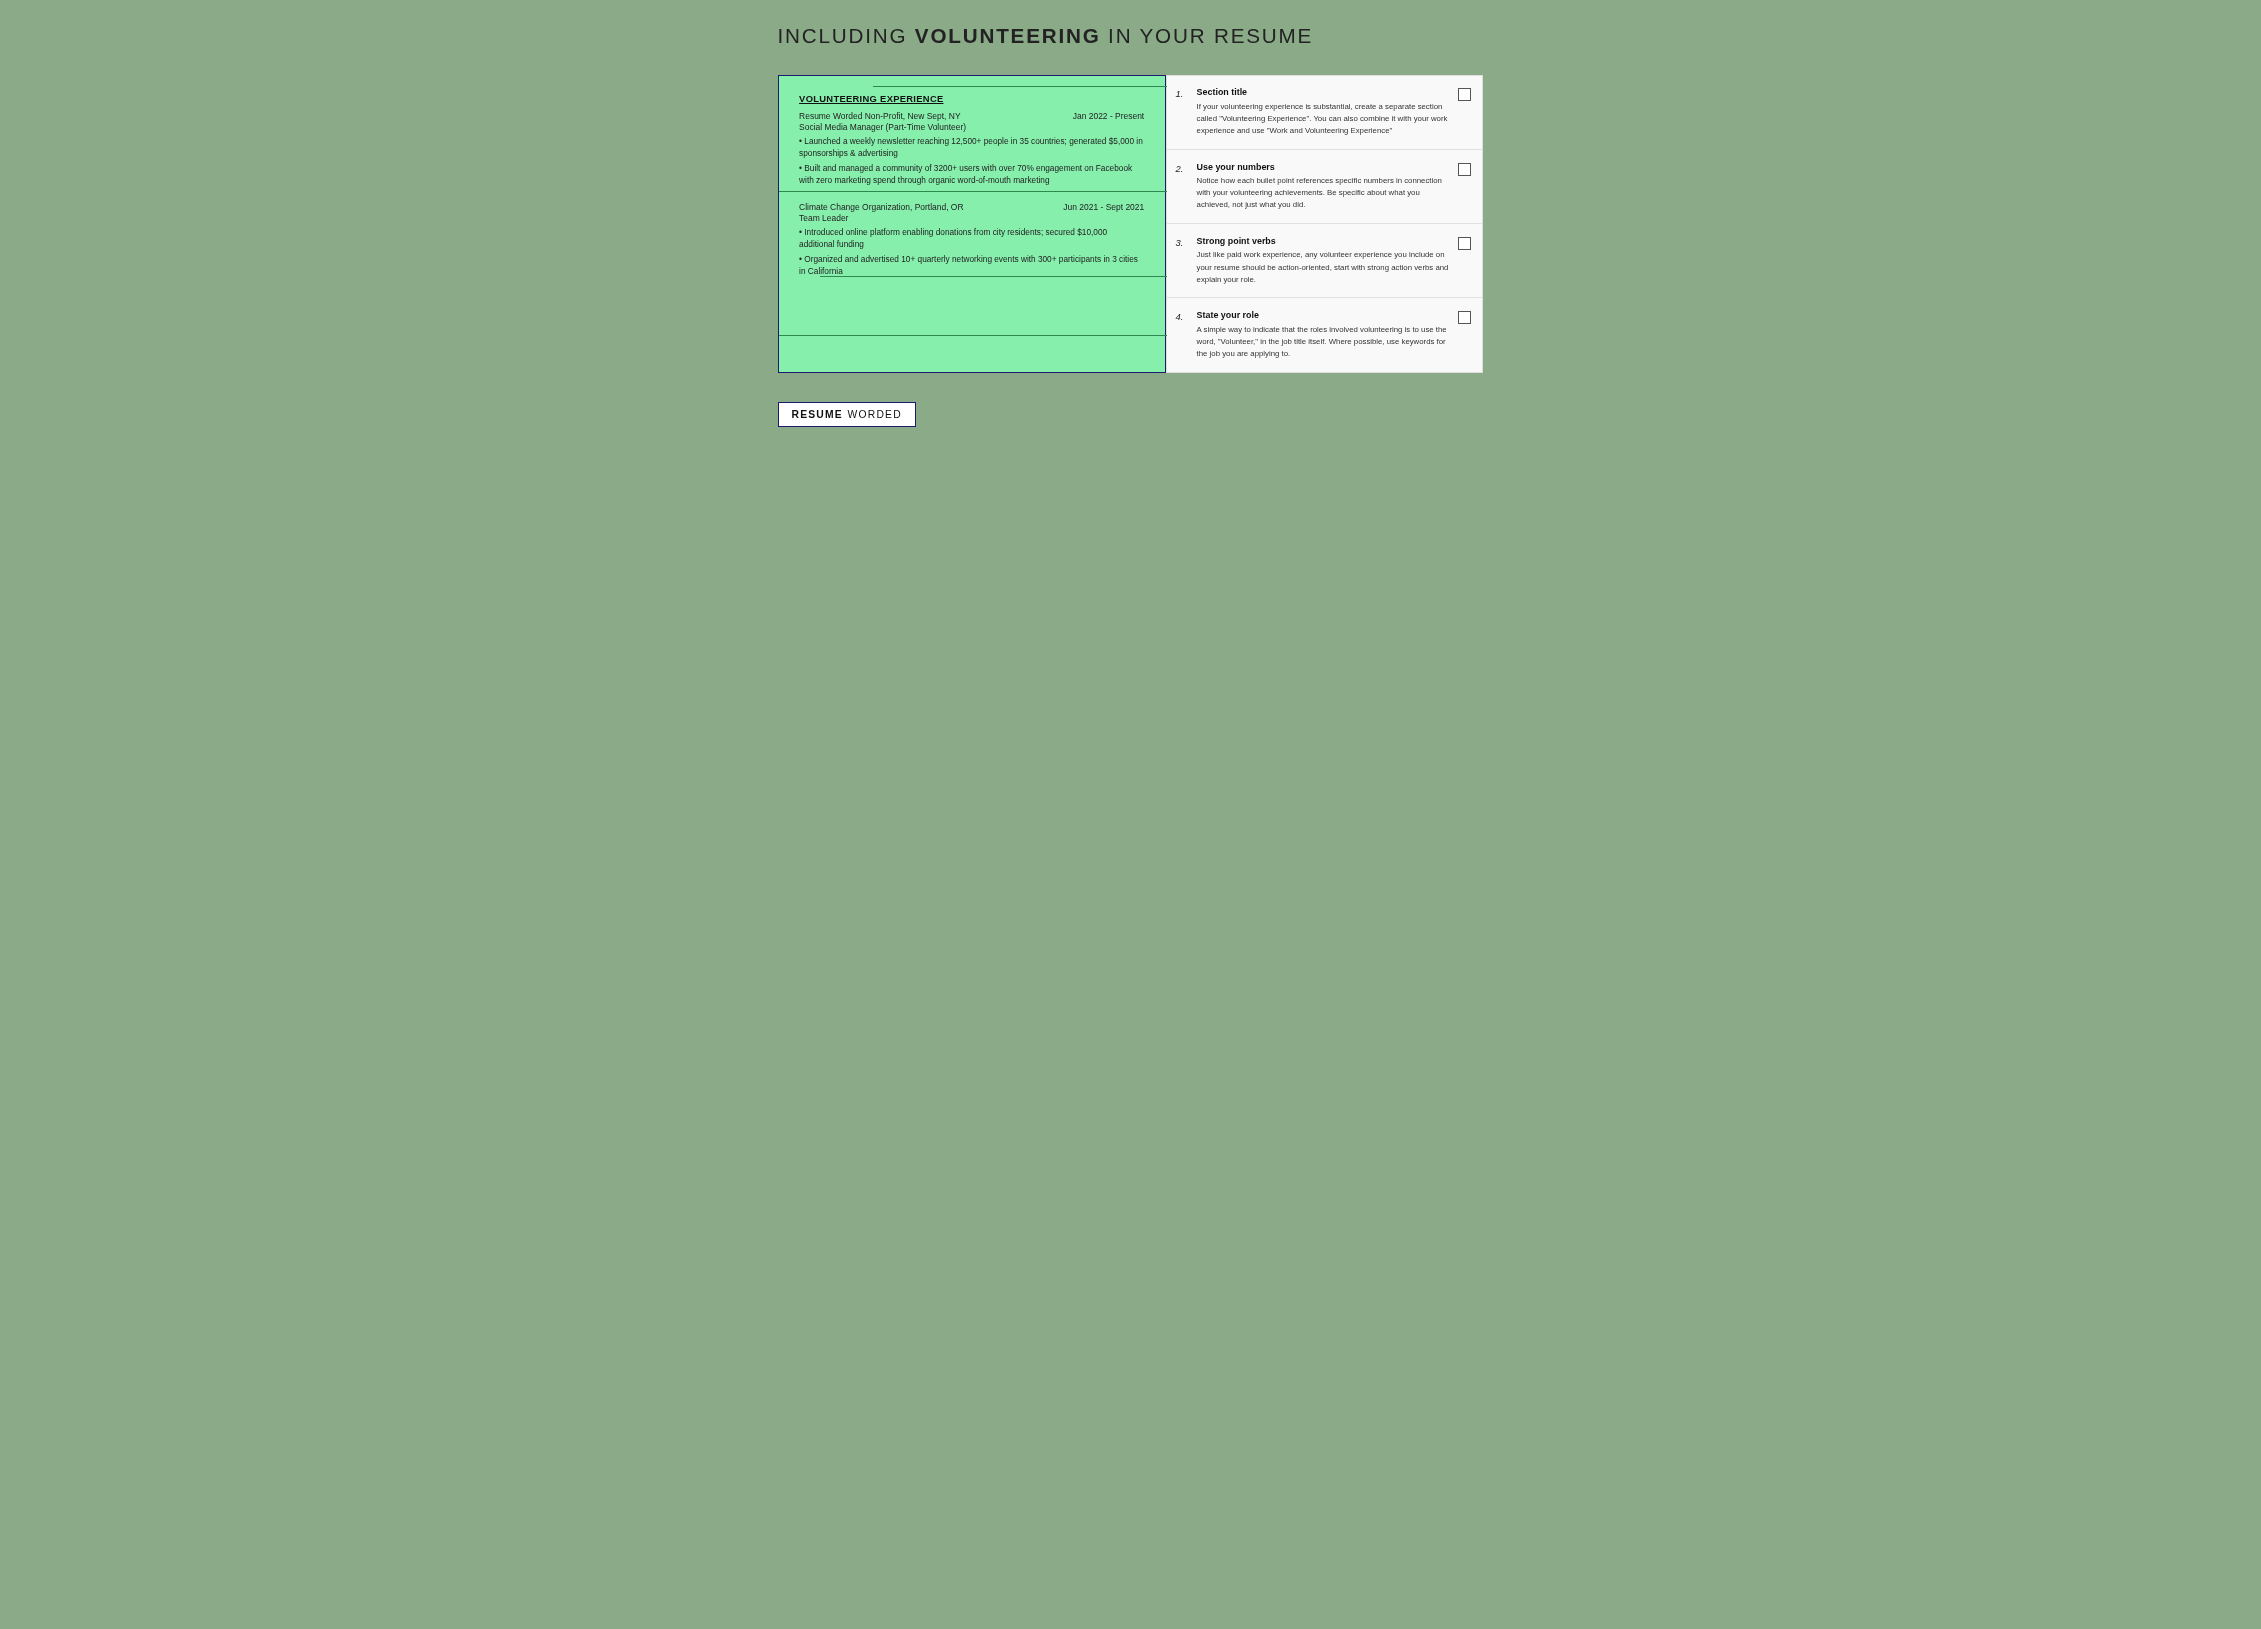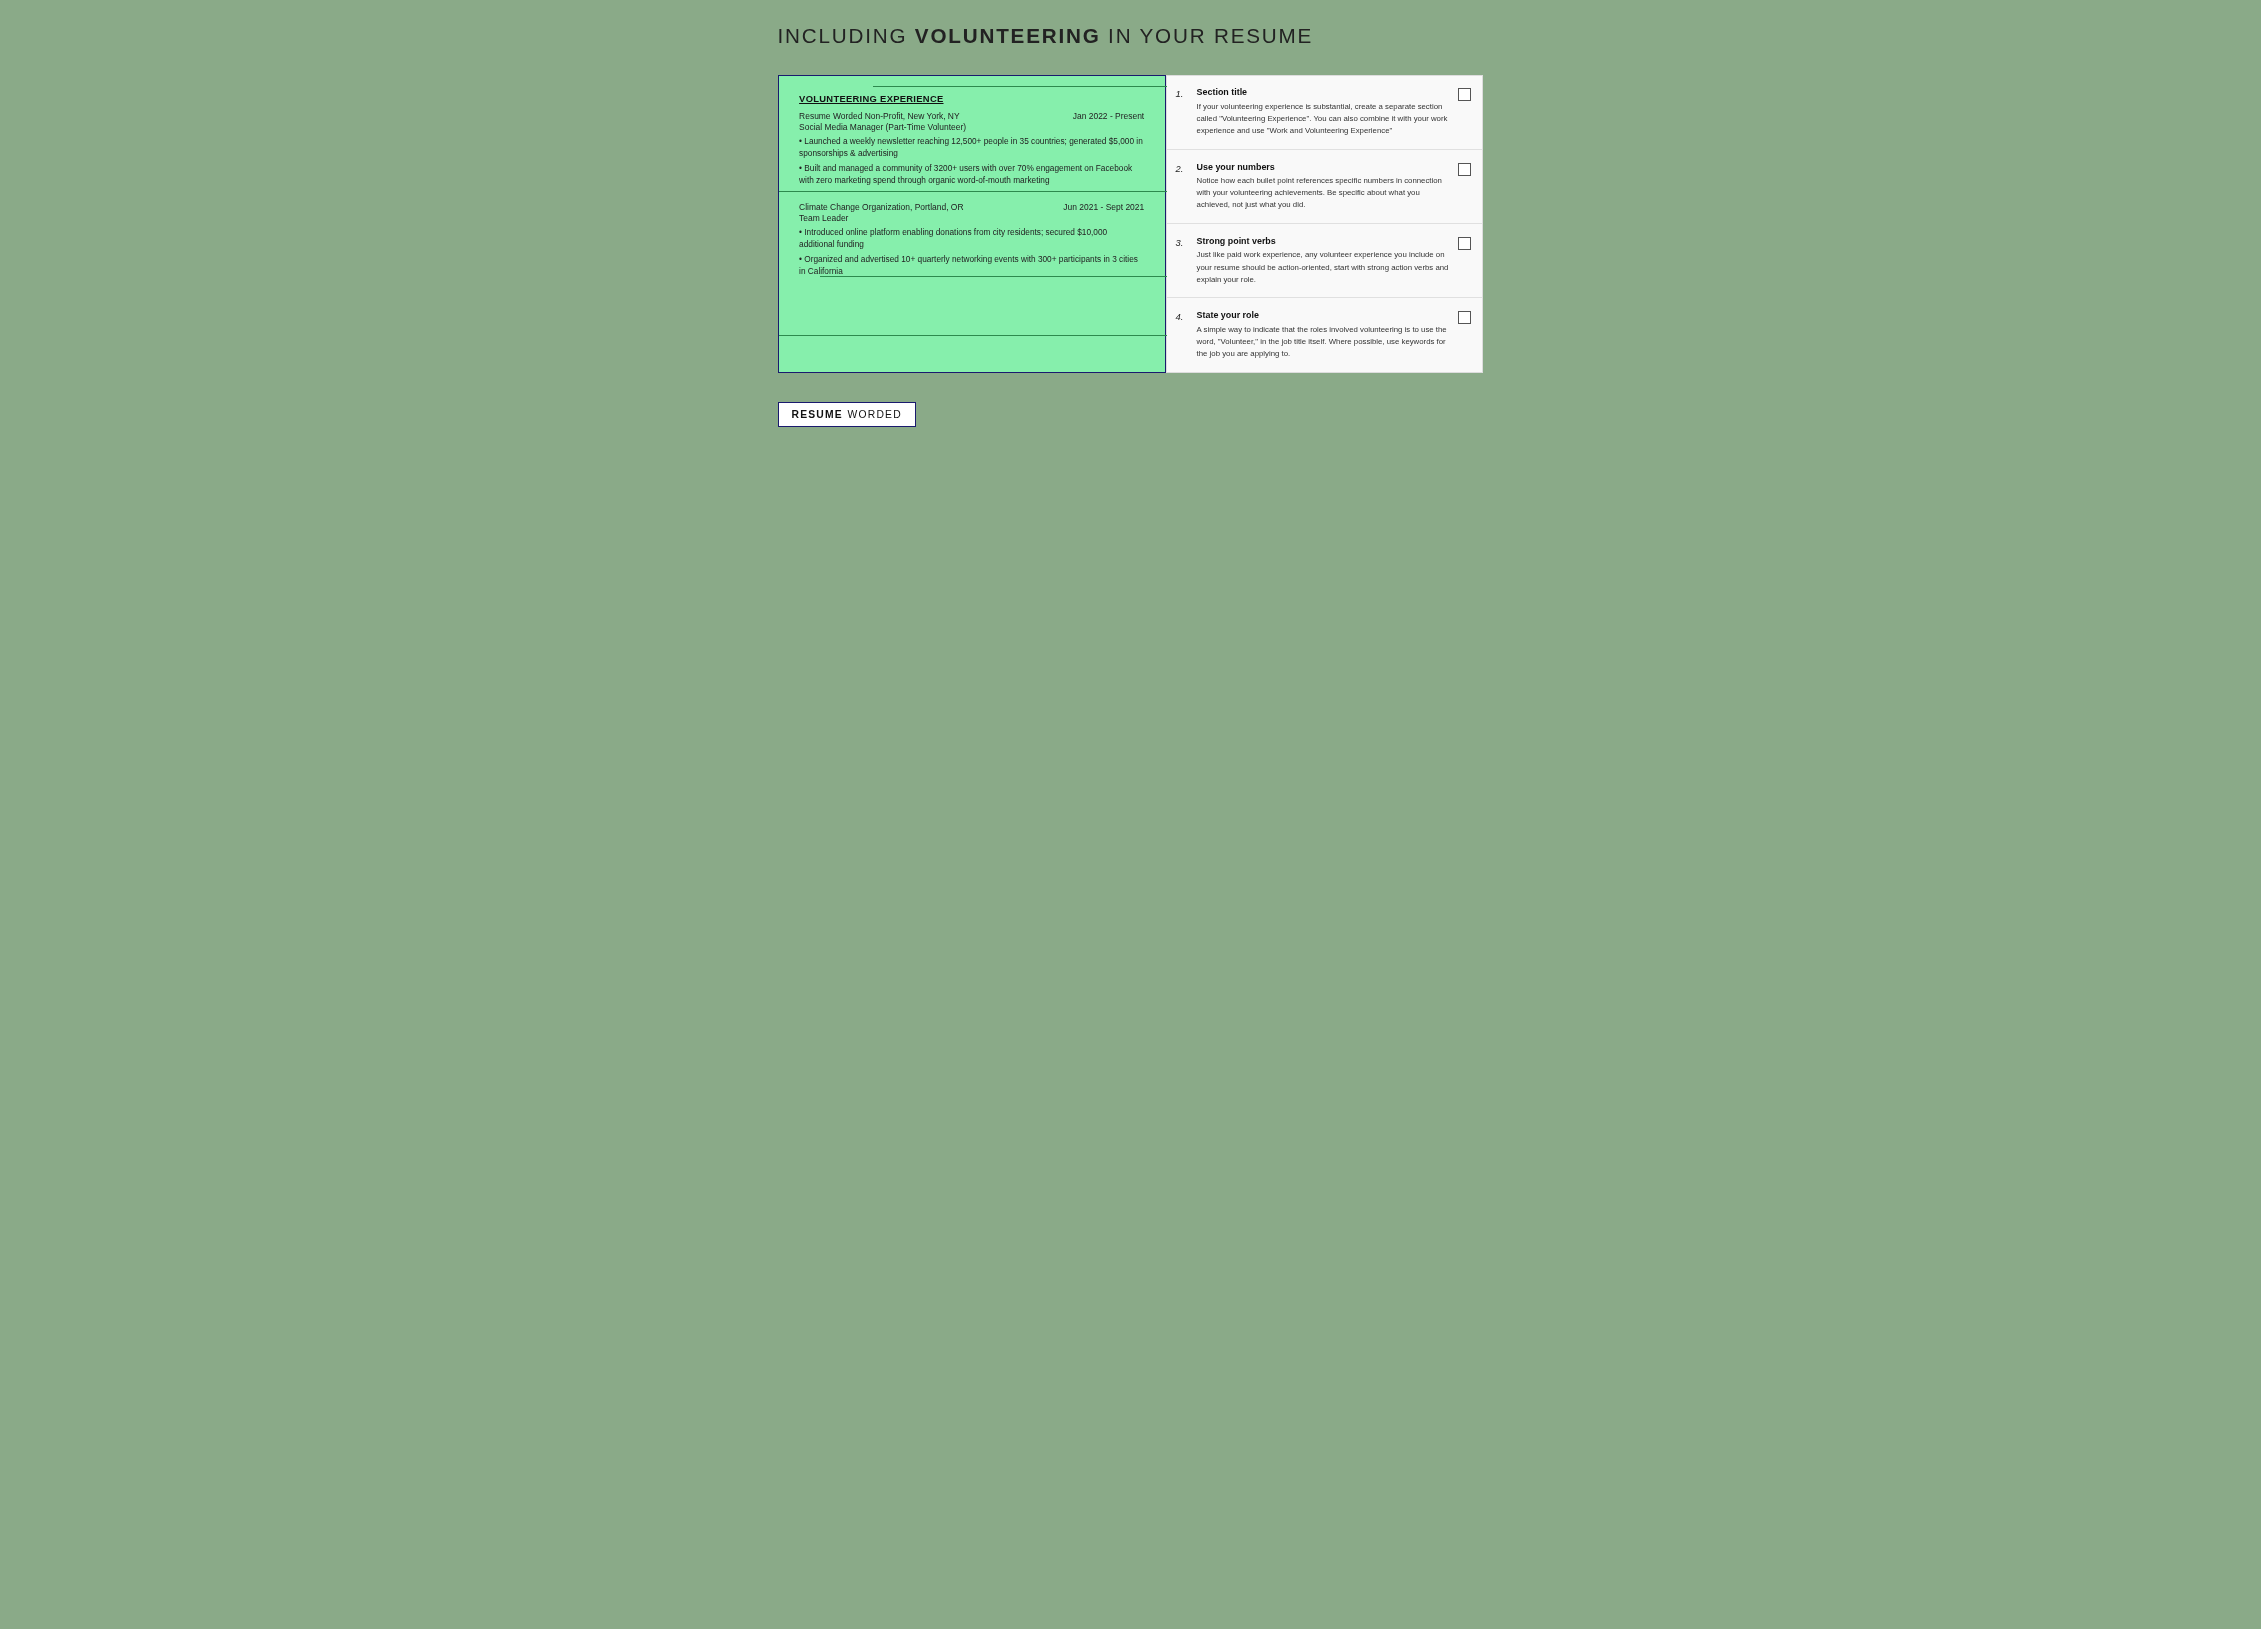--- a/index.html
+++ b/index.html
@@ -226,21 +226,21 @@
 
     <div class="annotation-line-1"></div>
     <div class="annotation-line-2"></div>
     <div class="annotation-line-3"></div>
     <div class="annotation-line-4"></div>
 
     <div class="resume-section-title">VOLUNTEERING EXPERIENCE</div>
 
     <div class="resume-job">
       <div class="resume-job-header">
-        <span>Resume Worded Non-Profit, New York, NY</span>
+        <span>Resume Worded Non-Profit, New Sept, NY</span>
         <span>Jan 2022 - Present</span>
       </div>
       <div class="resume-job-role">Social Media Manager (Part-Time Volunteer)</div>
       <div class="resume-bullet">• Launched a weekly newsletter reaching 12,500+ people in 35 countries; generated $5,000 in sponsorships &amp; advertising</div>
       <div class="resume-bullet">• Built and managed a community of 3200+ users with over 70% engagement on Facebook with zero marketing spend through organic word-of-mouth marketing</div>
     </div>
 
     <div class="resume-job">
       <div class="resume-job-header">
         <span>Climate Change Organization, Portland, OR</span>

